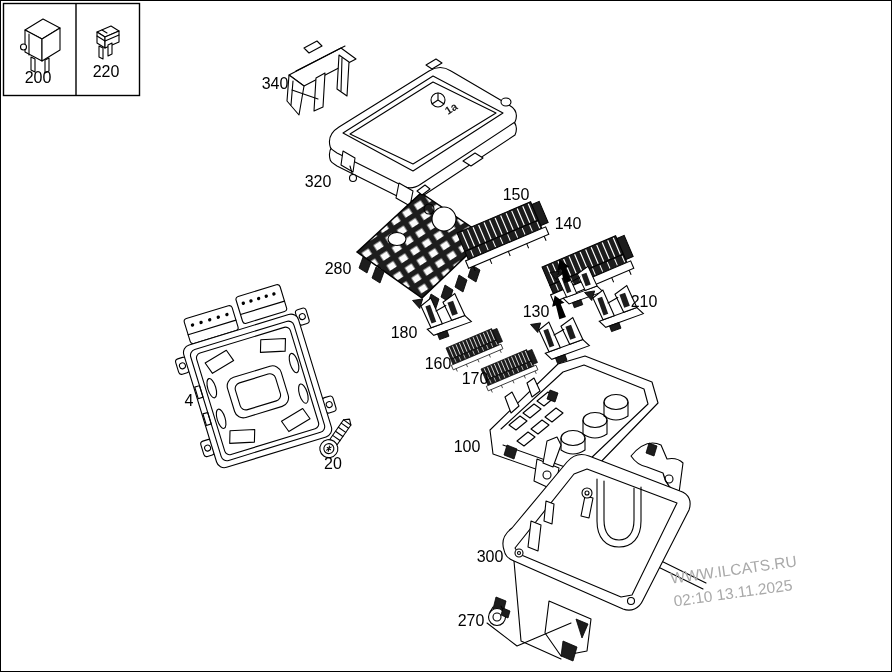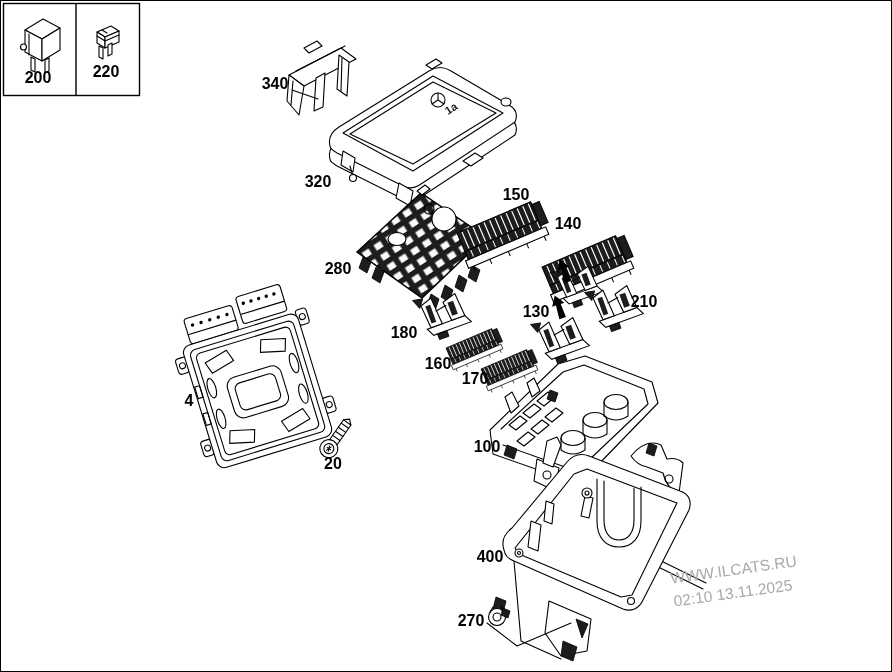--- a/index.html
+++ b/index.html
@@ -7,21 +7,21 @@
     position:relative;width:892px;height:672px;background:#ffffff;
     border:1px solid #000;box-sizing:border-box;overflow:hidden;
     font-family:"Liberation Sans",sans-serif;
   }
   #art{position:absolute;left:0;top:0;}
   .ln{fill:none;stroke:#000;stroke-width:1.1;stroke-linejoin:round;stroke-linecap:round;}
   .fw{fill:#ffffff;stroke:#000;stroke-width:1.1;stroke-linejoin:round;stroke-linecap:round;}
   .fd{fill:#1d1d1d;stroke:#000;stroke-width:0.8;stroke-linejoin:round;}
   .plabel{
     position:absolute;transform:translate(-50%,-50%);
-    font-size:16px;color:#000;white-space:nowrap;user-select:none;font-weight:bold;
+    font-size:16px;color:#000;white-space:nowrap;user-select:none;
   }
   .watermark{
     position:absolute;left:668px;top:566px;
     transform:rotate(-8deg);transform-origin:left top;
     font-size:15.5px;line-height:1.5;white-space:nowrap;color:#a9a9a9;
   }
 </style>
 </head>
 <body>
 
@@ -270,24 +270,24 @@
   <div class="plabel" style="left:274px;top:83px">340</div>
   <div class="plabel" style="left:317px;top:181px">320</div>
   <div class="plabel" style="left:337px;top:268px">280</div>
   <div class="plabel" style="left:515px;top:194px">150</div>
   <div class="plabel" style="left:567px;top:223px">140</div>
   <div class="plabel" style="left:643px;top:301px">210</div>
   <div class="plabel" style="left:535px;top:311px">130</div>
   <div class="plabel" style="left:403px;top:332px">180</div>
   <div class="plabel" style="left:437px;top:363px">160</div>
   <div class="plabel" style="left:474px;top:378px">170</div>
-  <div class="plabel" style="left:486px;top:446px">100</div>
+  <div class="plabel" style="left:466px;top:446px">100</div>
   <div class="plabel" style="left:188px;top:400px">4</div>
   <div class="plabel" style="left:332px;top:463px">20</div>
-  <div class="plabel" style="left:489px;top:556px">400</div>
+  <div class="plabel" style="left:489px;top:556px">300</div>
   <div class="plabel" style="left:470px;top:620px">270</div>
 
   <div class="watermark" style="color: rgb(169, 169, 169);">
     <div>WWW.ILCATS.RU</div>
     <div>02:10 13.11.2025</div>
   </div>
 
 </div>
 
 </body></html>

